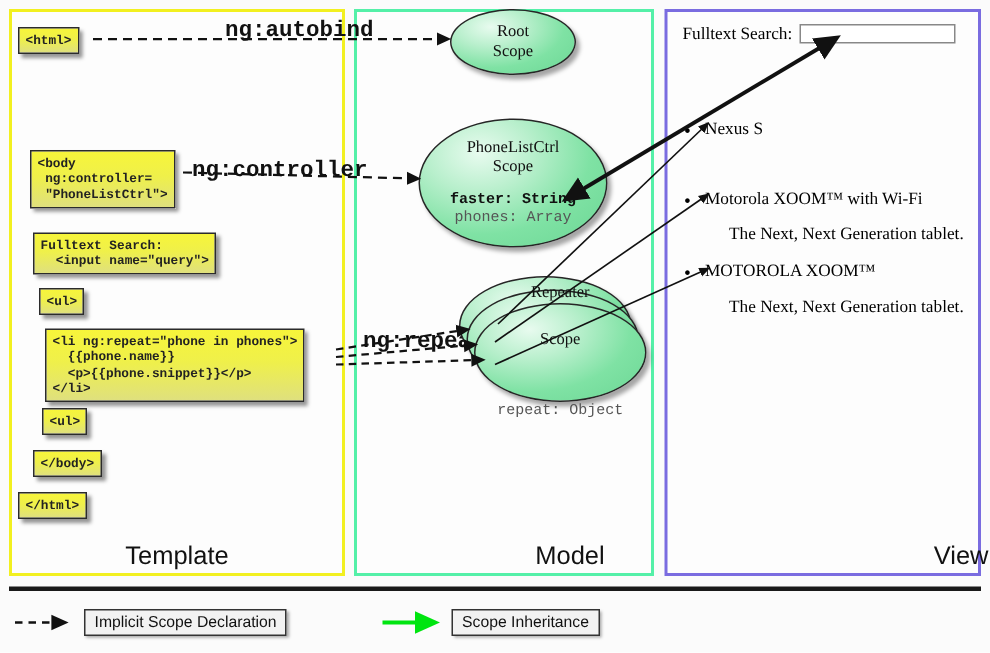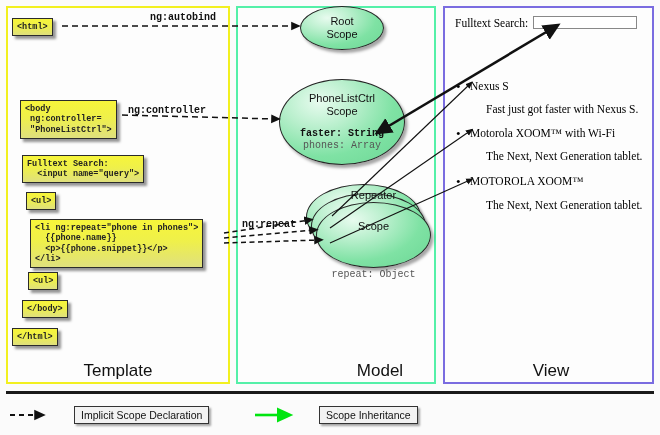--- a/index.html
+++ b/index.html
@@ -11,21 +11,21 @@
   
   .col{position:absolute;background:#fdfdfd;box-sizing:border-box;}
   #col-template{left:6px;  top:6px;  width:224px; height:378px; border:2px solid #f2f020;}
   #col-model   {left:236px;top:6px;  width:200px; height:378px; border:2px solid #54f0a8;}
   #col-view    {left:443px;top:6px;  width:211px; height:378px; border:2px solid #7a6ce0;}
 
   .col-label{position:absolute;width:100%;text-align:center;
              font-size:17px;color:#111;font-family:"Liberation Sans",sans-serif;}
   #lbl-template{left:6px;  top:361px;width:224px;}
   #lbl-model   {left:236px;top:361px;width:200px;margin-left:44px;}
-  #lbl-view    {left:443px;top:361px;width:216px;}
+  #lbl-view    {left:443px;top:361px;width:216px;text-align:right;}
 
   
   .code-box{position:absolute;box-sizing:border-box;
             border:1.6px solid #2b2b2b;
             background:linear-gradient(180deg,#f7f53a 0%,#eff04a 45%,#dfe07e 100%);
             box-shadow:2.5px 2.5px 2.5px rgba(0,0,0,.42);
             font-family:"Liberation Mono",monospace;
             font-size:8.5px;line-height:10.5px;color:#222;
             padding:2.5px 4px;white-space:pre;font-weight:bold;}
 
@@ -38,21 +38,21 @@
   #box-bodyend {left:22px; top:300px; }
   #box-htmlend {left:12px; top:328px;text-align:center; }
 
   
   .ellipse{position:absolute;box-sizing:border-box;border-radius:50%;
            border:1.8px solid #262626;
            background:radial-gradient(ellipse at 32% 26%,#e8fbef 0%,#b8efcc 30%,#7fe2a4 62%,#6bd694 100%);
            box-shadow:2.5px 3px 3px rgba(0,0,0,.35);
            display:flex;flex-direction:column;align-items:center;justify-content:center;
            text-align:center;color:#111;}
-  .e-title{font-family:Liberation Sans, sans-serif;font-size:11px;line-height:13px;}
+  .e-title{font-family:Liberation Serif, serif;font-size:11px;line-height:13px;}
   .e-prop {font-family:"Liberation Mono",monospace;font-size:10px;line-height:12px;}
   .e-prop.b{font-weight:bold;color:#111;}
   .e-prop.g{color:#555;}
 
   #ell-root       {left:300px;top:6px;  width:84px;height:44px;}
   #ell-ctrl       {left:279px;top:79px; width:126px;height:86px;}
   #ell-rep-back2  {left:306px;top:184px;width:115px;height:66px;z-index:1;}
   #ell-rep-back1  {left:311px;top:193px;width:115px;height:66px;z-index:2;}
   #ell-rep-front  {left:316px;top:202px;width:115px;height:66px;z-index:3;gap:18px;}
   #ell-rep-front .e-title{font-size:11px;}
@@ -68,35 +68,35 @@
   .view-item .bullet{position:absolute;left:-14px;top:-1px;font-size:13px;}
   .view-desc{position:absolute;left:486px;width:170px;
              font-family:"Liberation Serif",serif;font-size:11.5px;color:#000;}
 
   #v-name-0{top:80px;}  #v-desc-0{top:103px;}
   #v-name-1{top:127px;} #v-desc-1{top:150px;}
   #v-name-2{top:175px;} #v-desc-2{top:199px;}
 
   
   .edge-lbl{position:absolute;font-family:"Liberation Mono",monospace;
-            font-size:10px;color:#111;font-weight:bold;}
+            font-size:15px;color:#111;font-weight:bold;}
   #lbl-autobind  {left:150px;top:12px;}
   #lbl-controller{left:128px;top:105px;}
   #lbl-repeat    {left:242px;top:219px;}
 
   
   #edges{position:absolute;left:0;top:0;width:660px;height:435px;
          pointer-events:none;z-index:6;}
   #edges-under{position:absolute;left:0;top:0;width:660px;height:435px;
          pointer-events:none;z-index:0;}
 
   
   #divider{position:absolute;left:6px;top:391px;width:648px;height:3px;background:#1a1a1a;}
   #legend{position:absolute;left:0;top:398px;width:660px;height:37px;}
-  .leg-item{position:absolute;display:flex;align-items:center;gap:24px;}
+  .leg-item{position:absolute;display:flex;align-items:center;gap:6px;}
   .leg-box{border:1.6px solid #333;background:#f2f2f2;
            box-shadow:1.5px 1.5px 2px rgba(0,0,0,.35);
            padding:2px 6px;font-size:10.5px;color:#111;
            font-family:"Liberation Sans",sans-serif;white-space:nowrap;}
   #leg-0{left:8px;  top:7px;}
   #leg-1{left:253px;top:7px;}
   #leg-2{left:453px;top:7px;}
   .leg-gfx{width:42px;height:20px;flex:0 0 auto;}
 </style>
 </head>
@@ -164,21 +164,20 @@
 
   <div id="view-search-row">
     <span>Fulltext Search:</span>
     <input id="view-search-input" type="text" placeholder="" style="">
   </div>
 
   <div class="view-item" id="v-name-0">
     <span class="bullet">•</span>
     <span>Nexus S</span>
   </div>
-  <div class="view-desc" id="v-desc-0">Fast just got faster with Nexus S.</div>
 
   <div class="view-item" id="v-name-1">
     <span class="bullet">•</span>
     <span>Motorola XOOM™  with Wi-Fi</span>
   </div>
   <div class="view-desc" id="v-desc-1">The Next, Next Generation tablet.</div>
 
   <div class="view-item" id="v-name-2">
     <span class="bullet">•</span>
     <span>MOTOROLA XOOM™</span>

